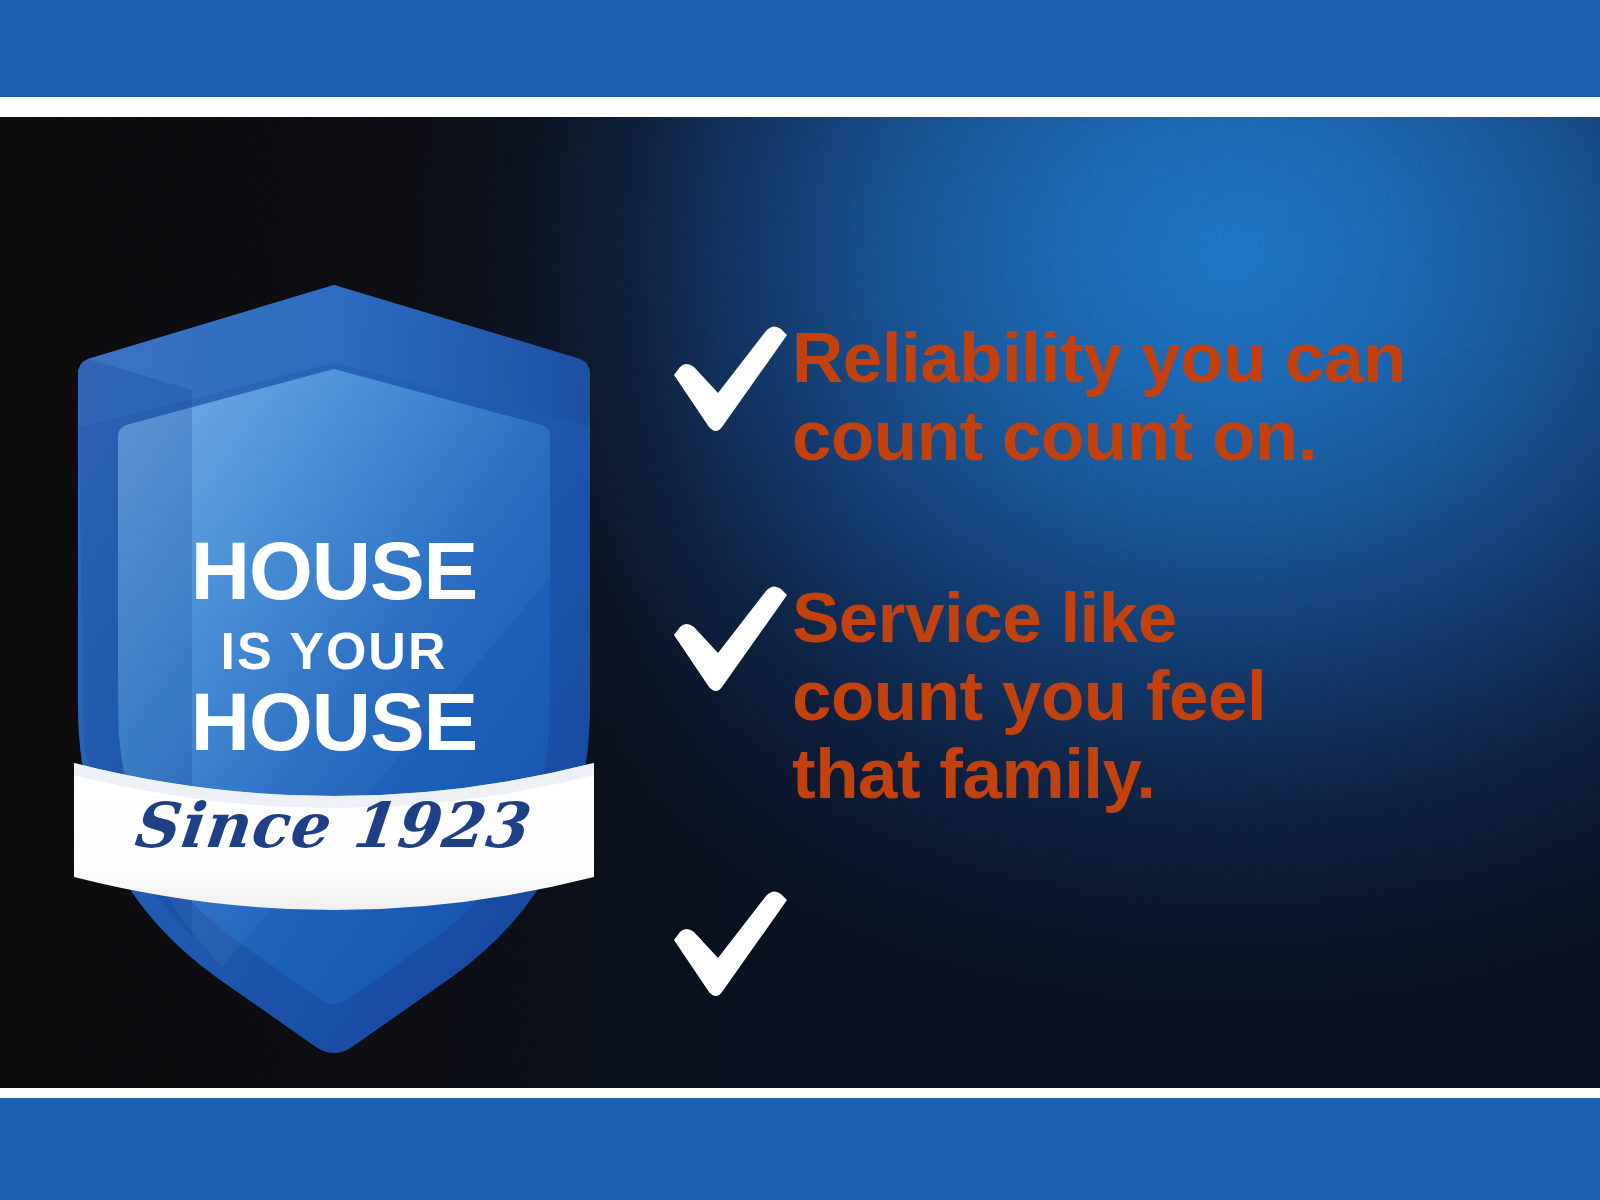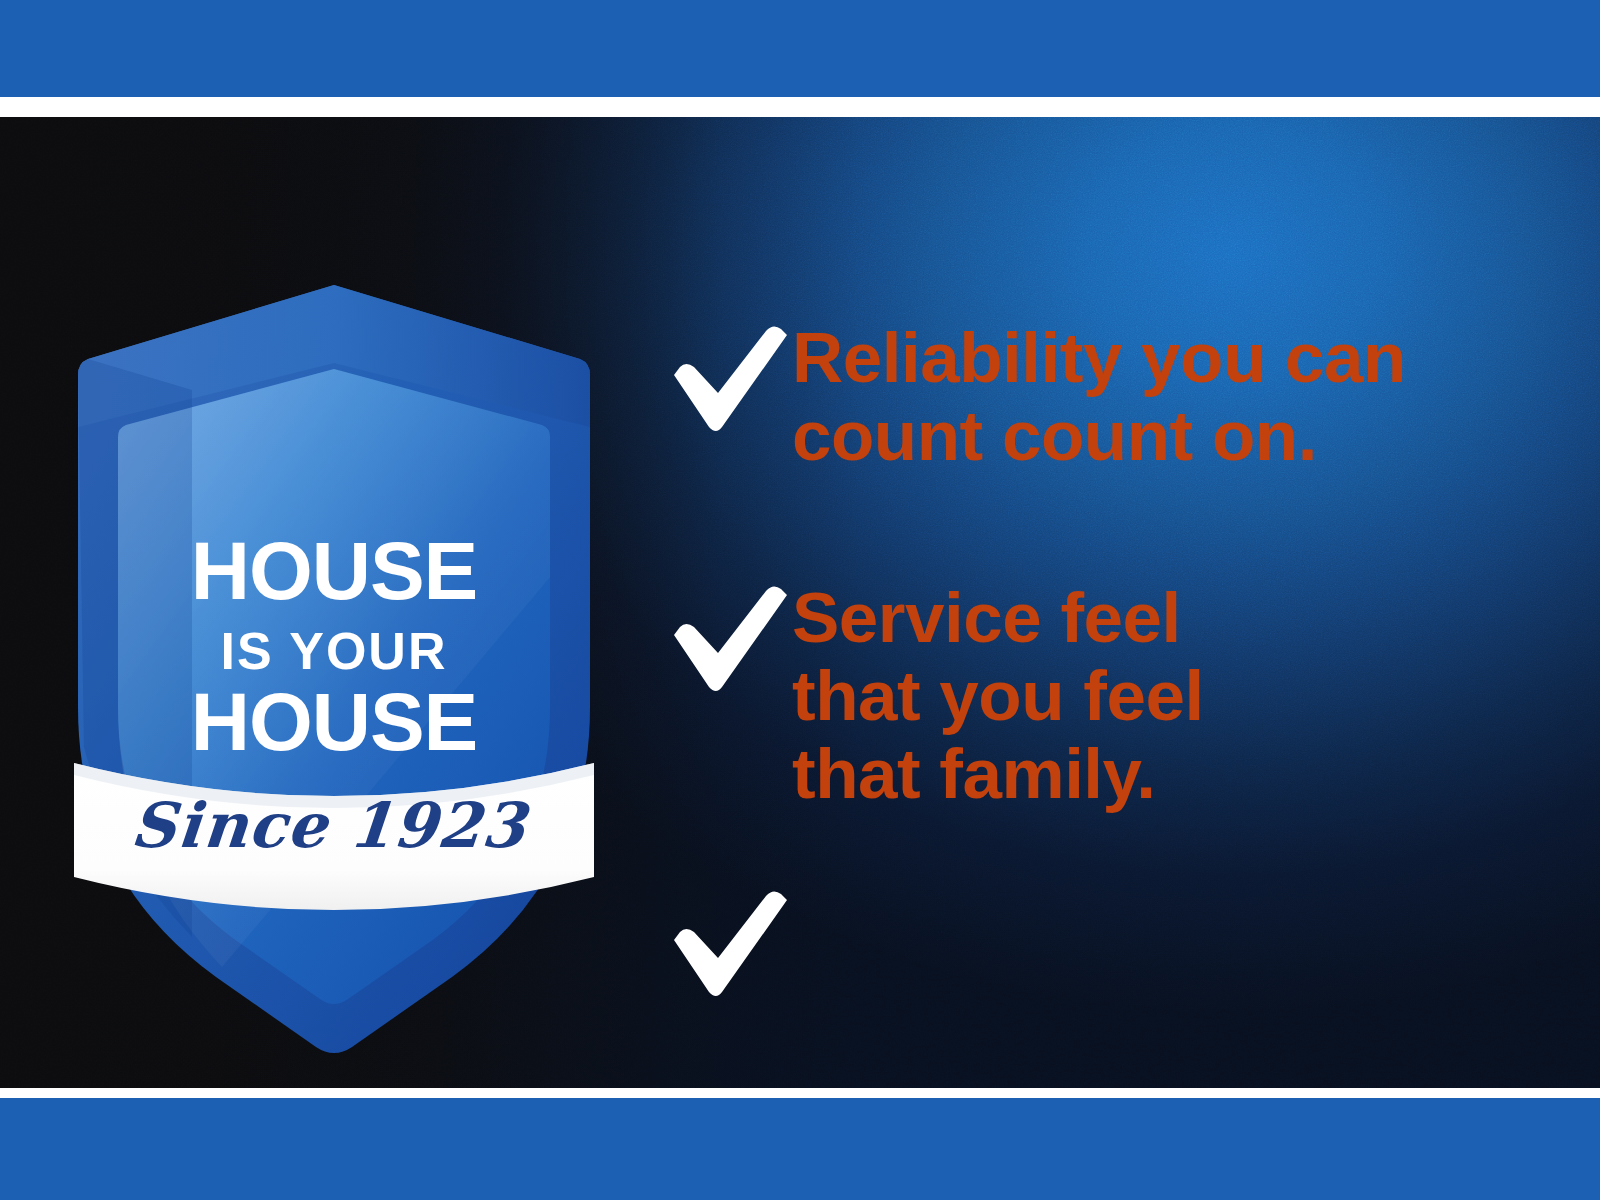--- a/index.html
+++ b/index.html
@@ -266,22 +266,22 @@
         </p>
       </div>
 
       <div class="bullet b2">
         <div class="check">
           <svg width="132" height="112" viewBox="0 0 132 112" aria-hidden="true">
             <path d="M 14 52 L 20 44 Q 26 38 34 44 L 58 70 L 106 8 Q 113 0 121 6 L 127 12 L 62 104 Q 56 112 49 104 Z" fill="#ffffff"></path>
           </svg>
         </div>
         <p class="btext">
-          <span>Service feel</span>
-          <span>that you feel</span>
+          <span>Service like</span>
+          <span>count you feel</span>
           <span>that family.</span>
         </p>
       </div>
 
       <div class="bullet b3">
         <div class="check">
           <svg width="132" height="112" viewBox="0 0 132 112" aria-hidden="true">
             <path d="M 14 52 L 20 44 Q 26 38 34 44 L 58 70 L 106 8 Q 113 0 121 6 L 127 12 L 62 104 Q 56 112 49 104 Z" fill="#ffffff"></path>
           </svg>
         </div>

